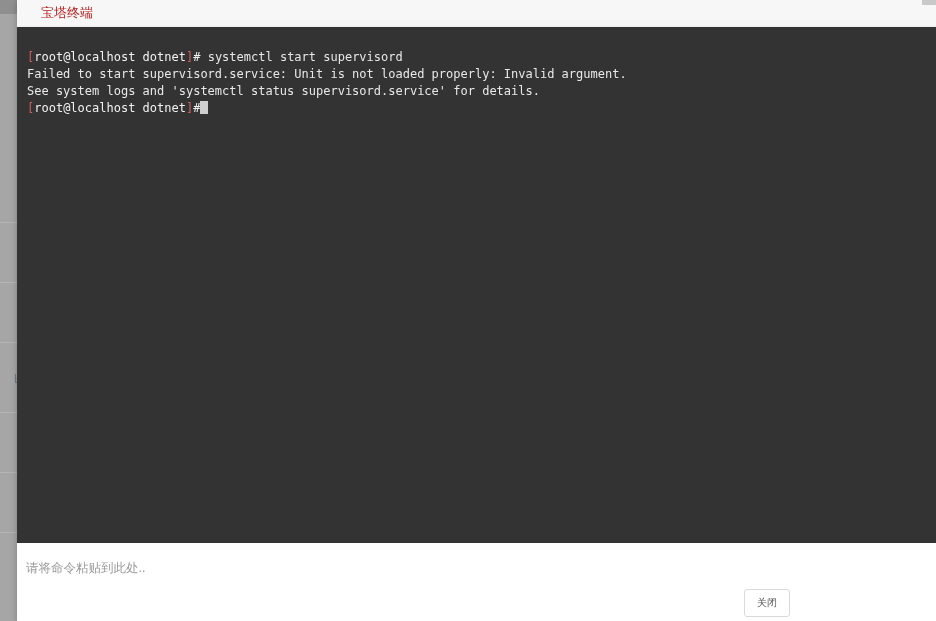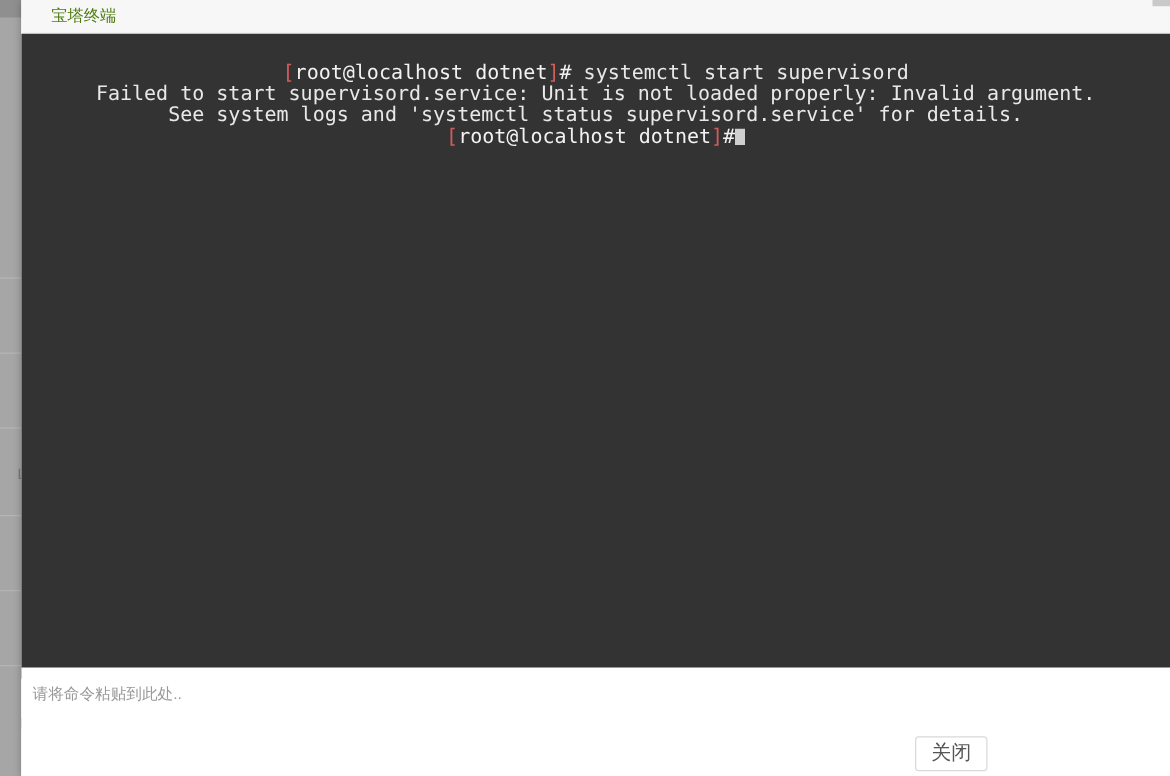--- a/index.html
+++ b/index.html
@@ -61,67 +61,66 @@
     height: 27px;
     background: #f7f7f7;
     border-bottom: 1px solid #eeeeee;
     box-sizing: border-box;
   }
   #modal-title {
     position: absolute;
     left: 24px;
     top: 4px;
     font-size: 13px;
-    color: #4d7c0f;
+    color: #b91c1c;
     line-height: 18px;
     white-space: nowrap;
   }
 
   
   #terminal {
     position: absolute;
     left: 0;
     top: 27px;
     width: 919px;
     height: 516px;
     background: #333333;
     overflow: hidden;
     padding: 22px 0 0 0;
     box-sizing: border-box;
   }
   #terminal-lines {
     margin: 0;
     padding: 0 10px 0 10px;
     font-family: "DejaVu Sans Mono", "Liberation Mono", monospace;
-    font-size: 16px;
+    font-size: 12px;
     line-height: 17px;
     color: #e6e6e6;
     white-space: pre-wrap;
     word-break: break-word;
-    text-align: center;
   }
   .tline { display: block; white-space: pre; }
   .c-red    { color: #d05c5c; }
   .c-white  { color: #f2f2f2; }
   .c-plain  { color: #e8e8e8; }
 
   
   .cursor {
     display: inline-block;
     width: 8px;
     height: 13px;
     background: #cfcfcf;
     vertical-align: -2px;
   }
 
   
   #input-area {
     position: absolute;
     left: 0;
-    top: 534px;
+    top: 547px;
     width: 919px;
     height: 40px;
     background: #ffffff;
   }
   #cmd-input {
     position: absolute;
     left: 9px;
     top: 11px;
     width: 890px;
     height: 20px;
@@ -142,21 +141,21 @@
     top: 583px;
     width: 919px;
     height: 38px;
     background: #ffffff;
   }
   .btn {
     position: absolute;
     top: 6px;
     height: 28px;
     line-height: 26px;
-    font-size: 16px;
+    font-size: 10px;
     border-radius: 3px;
     box-sizing: border-box;
     text-align: center;
     cursor: pointer;
     font-family: "Liberation Sans", sans-serif;
     white-space: nowrap;
     padding: 0 12px;
   }
   #btn-close {
     right: 146px;

